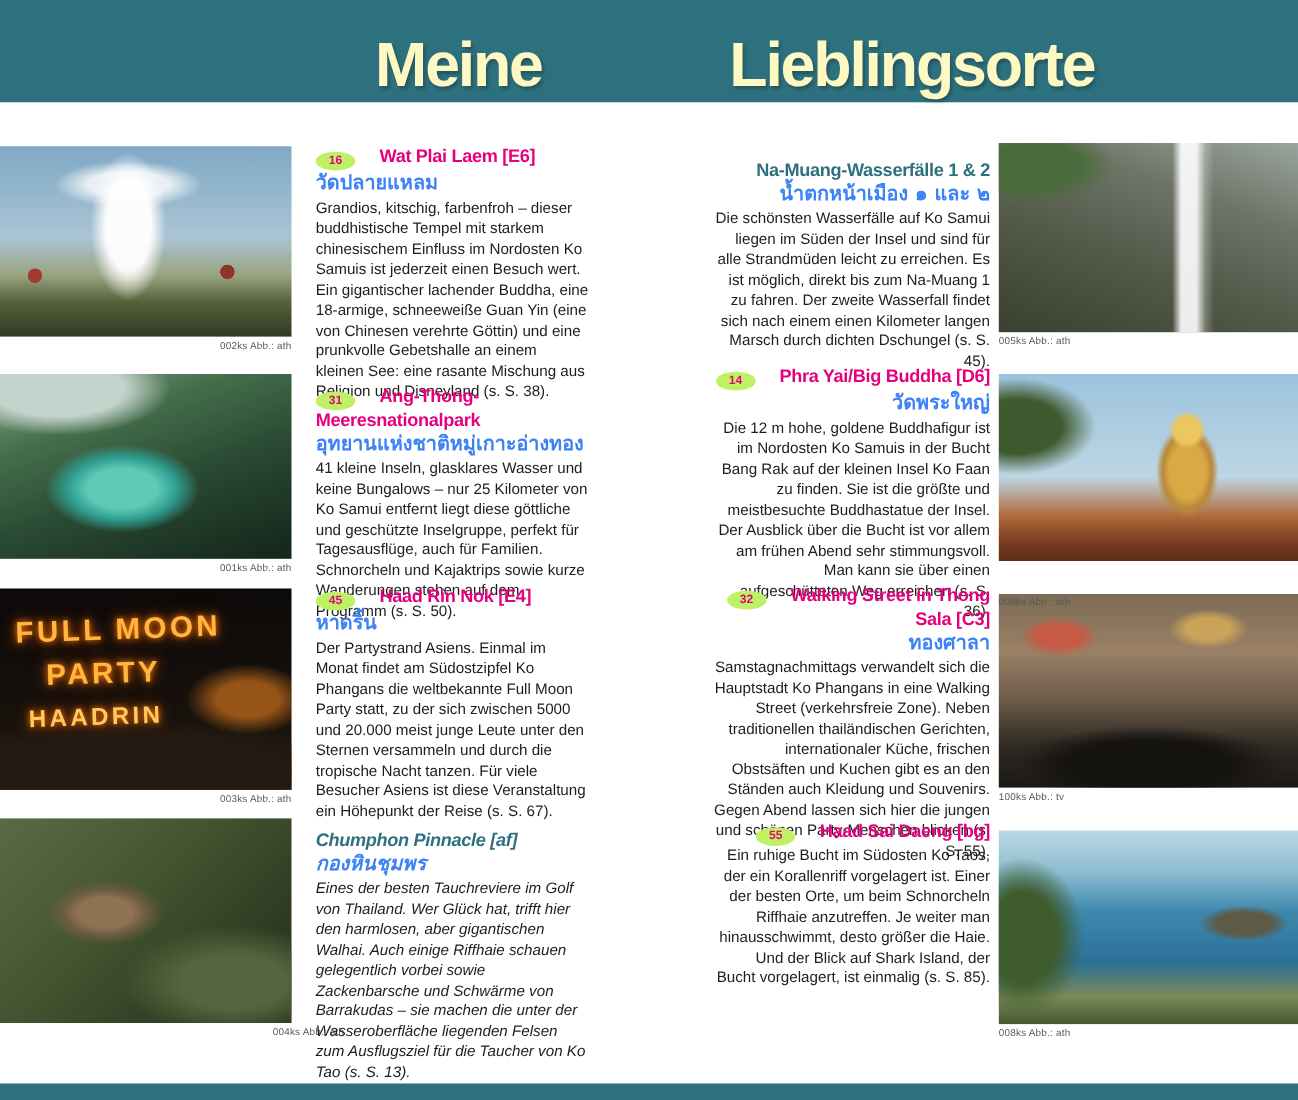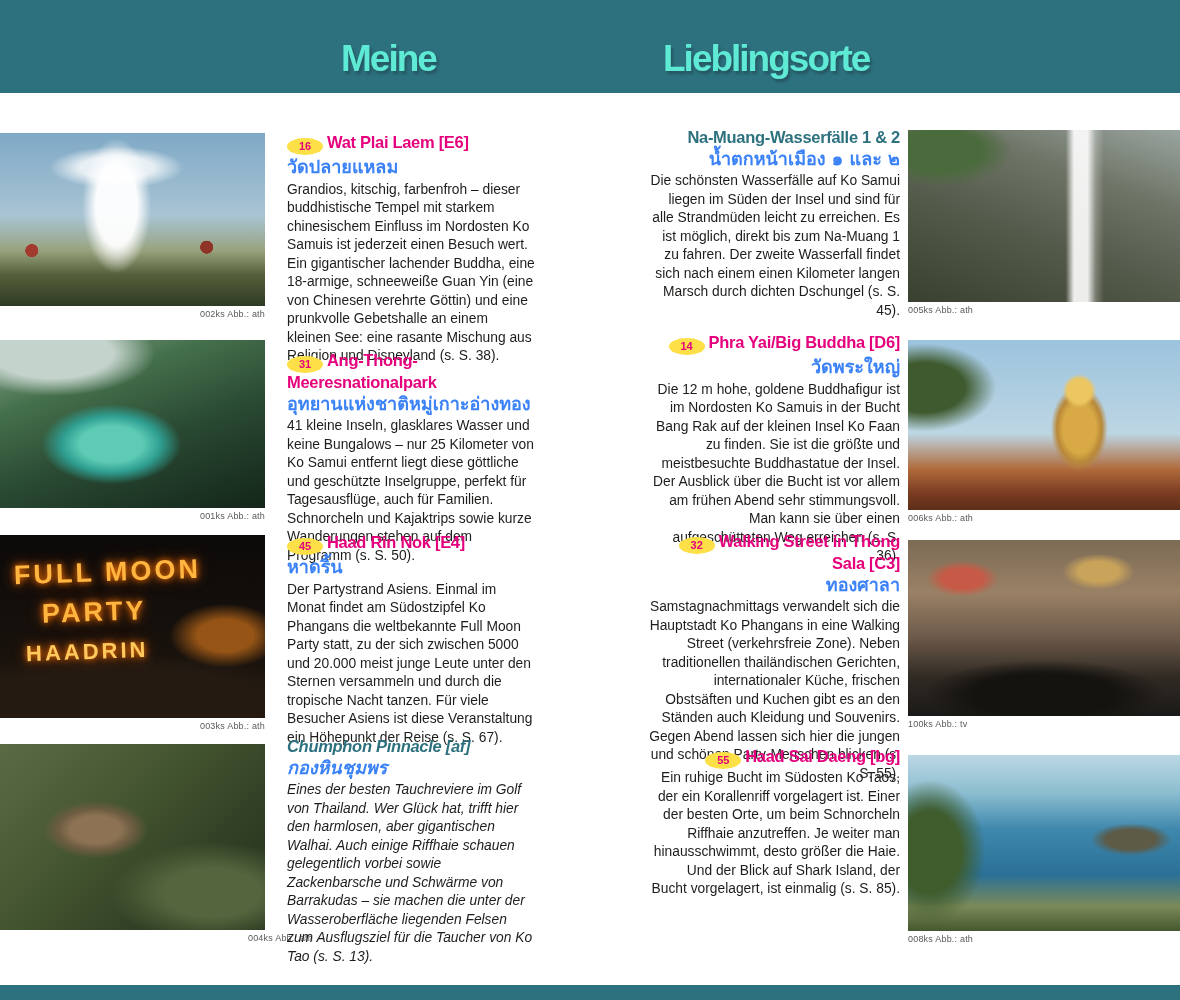--- a/index.html
+++ b/index.html
@@ -7,22 +7,22 @@
     width:1180px; height:1000px; position:relative;
     background:#ffffff; overflow:hidden;
     font-family:"Liberation Sans", sans-serif;
     -webkit-font-smoothing:antialiased;
   }
   .band { position:absolute; left:0; width:1180px; background:#2d717f; }
   .band.top { top:0; height:93px; }
   .band.bottom { top:985px; height:15px; }
 
   .page-title {
-    position:absolute; top:30px; color:#5eead4; font-weight:bold;
-    font-size:37px; line-height:58px; letter-spacing:-2px;
+    position:absolute; top:30px; color:#fef9c3; font-weight:bold;
+    font-size:57px; line-height:58px; letter-spacing:-2px;
     text-shadow:2px 3px 3px rgba(20,20,20,0.3);
   }
   #title-left  { left:341px; }
   #title-right { left:663px; }
 
   
   .photo { position:absolute; overflow:hidden; }
   .photo-left  { left:0;  width:265px; }
   .photo-right { left:908px; width:272px; }
 
@@ -82,33 +82,33 @@
     background:
       radial-gradient(ellipse 70px 90px at 8% 55%, #3f5c2c 0 45%, rgba(0,0,0,0) 80%),
       radial-gradient(ellipse 45px 18px at 82% 48%, #5d5a46 0 55%, rgba(0,0,0,0) 90%),
       linear-gradient(180deg, #bcd8e4 0%, #8abccf 22%, #3f88ad 42%, #2b7097 68%, #7c8a58 86%, #45572f 100%);
   }
 
   .caption { position:absolute; font-size:9px; color:#58595b; letter-spacing:0.2px; }
   .caption.cl { left:0; width:265px; text-align:right; }
   .caption.cr { left:908px; width:272px; text-align:left; }
   #cap1 { top:309px; } #cap2 { top:511px; } #cap3 { top:721px; } #cap4 { top:933px;margin-left:48px; }
-  #cap5 { top:305px; } #cap6 { top:513px; } #cap7 { top:719px; } #cap8 { top:934px; }
+  #cap5 { top:305px; } #cap6 { top:542px; } #cap7 { top:719px; } #cap8 { top:934px; }
 
   
   .entry { position:absolute; }
   .entry.lcol { left:287px; width:248px; text-align:left; }
   .entry.rcol { left:648px; width:252px; text-align:right; }
   .head { font-weight:bold; font-size:16.5px; line-height:1.15; letter-spacing:-0.3px; }
   .head.magenta, .head.magenta span { color:#e5007d; }
-  .head.tealc { color:#2d717f; }
+  .head.tealc { color:#2d717f;margin-top:18px; }
   .badge {
     display:inline-block; width:36px; height:17px; border-radius:50%;
-    background:#fde047; color:#ffffff; font-size:11px; line-height:17px;
-    text-align:center; font-weight:bold; vertical-align:-2px; margin-right:4px;
+    background:#bef264; color:#ffffff; font-size:11px; line-height:17px;
+    text-align:center; font-weight:bold; vertical-align:-2px; margin-right:22px;
     letter-spacing:0;
   }
   .thai { font-family:"DejaVu Sans", sans-serif; font-size:18px; line-height:1.25;
     color:#3b82f6; margin:1px 0 2px; font-weight:bold; }
   .btext { font-size:13.8px; line-height:18.5px; color:#1d1d1b; }
   #le1 { top:133px; } #le2 { top:351px; } #le3 { top:533px; } #le4 { top:737px;font-style:italic; }
   #re1 { top:128px; } #re2 { top:333px; } #re3 { top:532px; } #re4 { top:747px; }
 </style>
 </head>
 <body>

